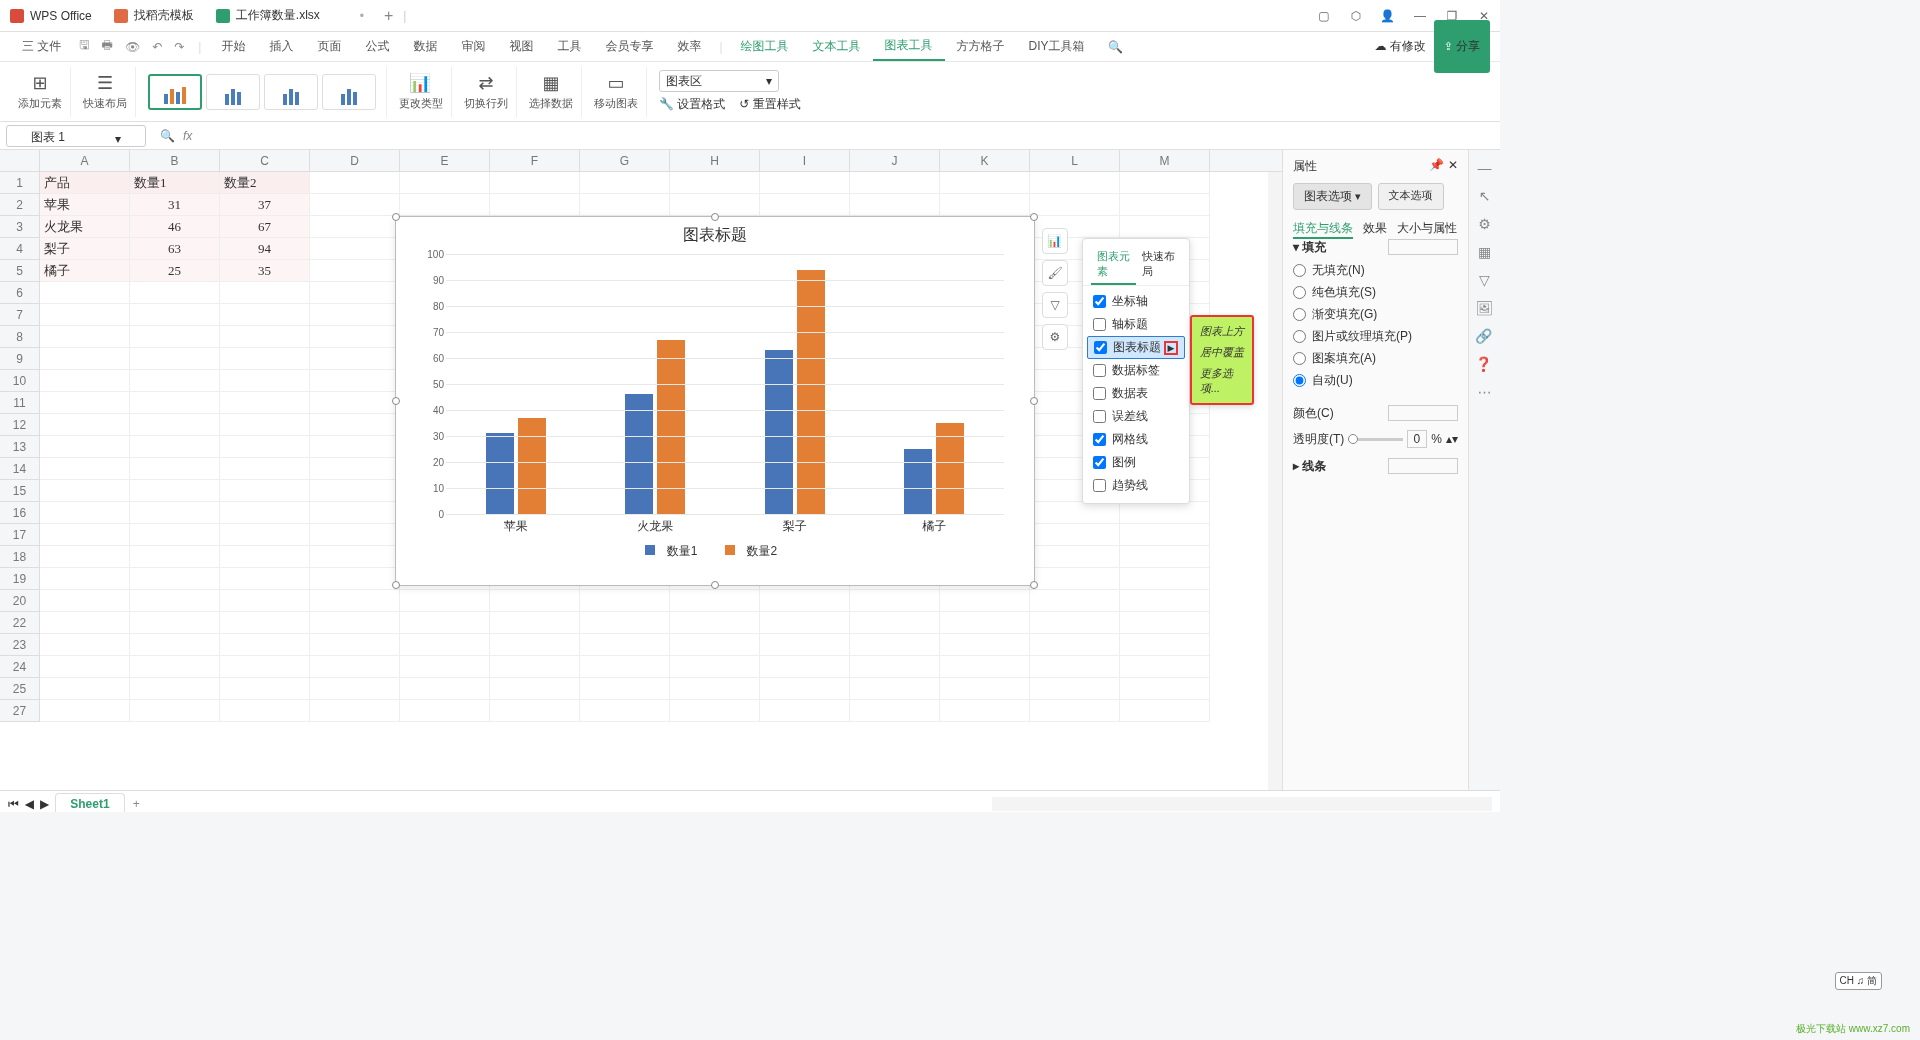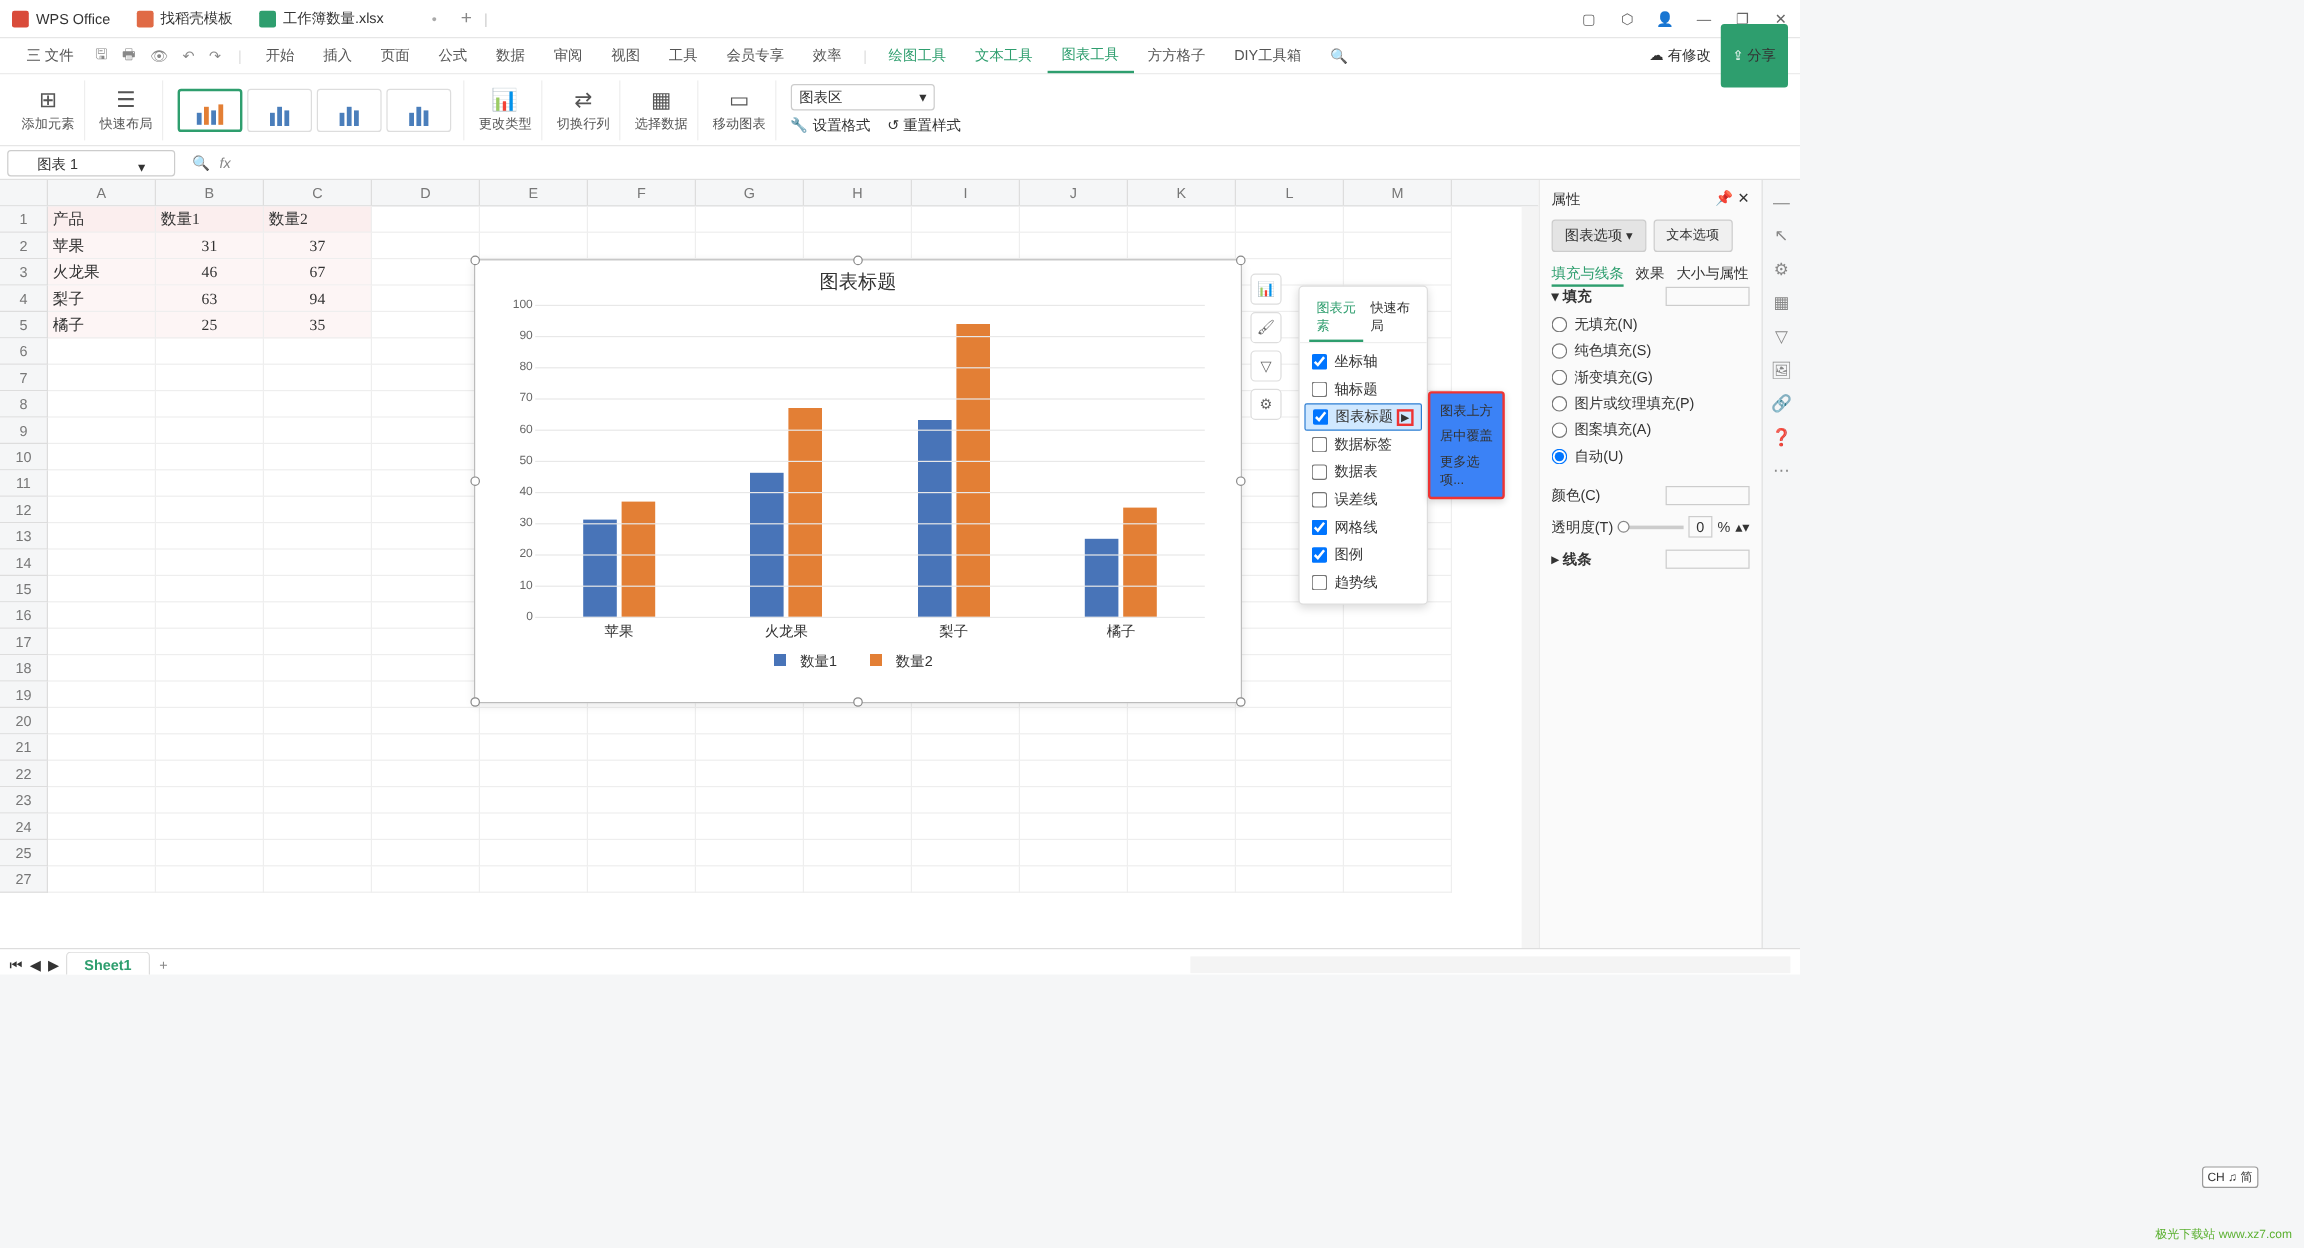--- a/index.html
+++ b/index.html
@@ -58,21 +58,21 @@
 .floatbtns{position:absolute;left:1042px;top:78px;display:flex;flex-direction:column;gap:6px;}
 .fbtn{width:26px;height:26px;border:1px solid #ddd;border-radius:4px;background:#fff;display:flex;align-items:center;justify-content:center;color:#666;}
 .popup1{position:absolute;left:1082px;top:88px;width:108px;background:#fff;border:1px solid #ddd;border-radius:4px;box-shadow:0 2px 8px rgba(0,0,0,.15);padding:6px 0;}
 .ptabs{display:flex;border-bottom:1px solid #eee;padding:0 8px;margin-bottom:4px;}
 .ptab{padding:4px 6px;font-size:11px;cursor:pointer;}
 .ptab.active{color:#2e9e6e;border-bottom:2px solid #2e9e6e;}
 .pitem{display:flex;align-items:center;padding:3px 10px;font-size:11px;}
 .pitem input{margin-right:6px;}
 .pitem.hl{background:#d0e8ff;border:1px solid #2d7dd2;margin:0 4px;border-radius:2px;padding:2px 6px;}
 .arrow{width:14px;height:14px;border:2px solid #e33;display:flex;align-items:center;justify-content:center;margin-left:auto;font-size:9px;}
-.popup2{position:absolute;left:1190px;top:176px;width:64px;background:#3b82f6;border:2px solid #e33;border-radius:3px;box-shadow:0 2px 6px rgba(0,0,0,.15);padding:4px 0;}
+.popup2{position:absolute;left:1190px;top:165px;width:64px;background:#bef264;border:2px solid #e33;border-radius:3px;box-shadow:0 2px 6px rgba(0,0,0,.15);padding:4px 0;font-style:italic;}
 .p2item{padding:3px 8px;font-size:11px;}
 .proppane{width:186px;background:#fafafa;border-left:1px solid #e0e0e0;padding:8px 10px;font-size:11px;}
 .proppane .phdr{display:flex;justify-content:space-between;margin-bottom:8px;}
 .tabset{display:flex;gap:6px;margin-bottom:10px;}
 .tabbtn{padding:4px 10px;border:1px solid #ccc;background:#f0f0f0;border-radius:3px;font-size:11px;}
 .tabbtn.active{background:#e4e4e4;}
 .subtabs{display:flex;gap:10px;font-size:11px;}
 .subtabs span.active{color:#2e9e6e;border-bottom:2px solid #2e9e6e;}
 .sect{margin-bottom:10px;}
 .secthdr{font-weight:bold;margin-bottom:6px;}
@@ -551,36 +551,20 @@
           <div class="cell"></div>
           <div class="cell"></div>
           <div class="cell"></div>
           <div class="cell"></div>
           <div class="cell"></div>
           <div class="cell"></div>
           <div class="cell"></div>
           <div class="cell"></div>
         </div>
         <div class="row">
-          <div class="rh">21</div>
-          <div class="cell"></div>
-          <div class="cell"></div>
-          <div class="cell"></div>
-          <div class="cell"></div>
-          <div class="cell"></div>
-          <div class="cell"></div>
-          <div class="cell"></div>
-          <div class="cell"></div>
-          <div class="cell"></div>
-          <div class="cell"></div>
-          <div class="cell"></div>
-          <div class="cell"></div>
-          <div class="cell"></div>
-        </div>
-        <div class="row">
           <div class="rh">22</div>
           <div class="cell"></div>
           <div class="cell"></div>
           <div class="cell"></div>
           <div class="cell"></div>
           <div class="cell"></div>
           <div class="cell"></div>
           <div class="cell"></div>
           <div class="cell"></div>
           <div class="cell"></div>

